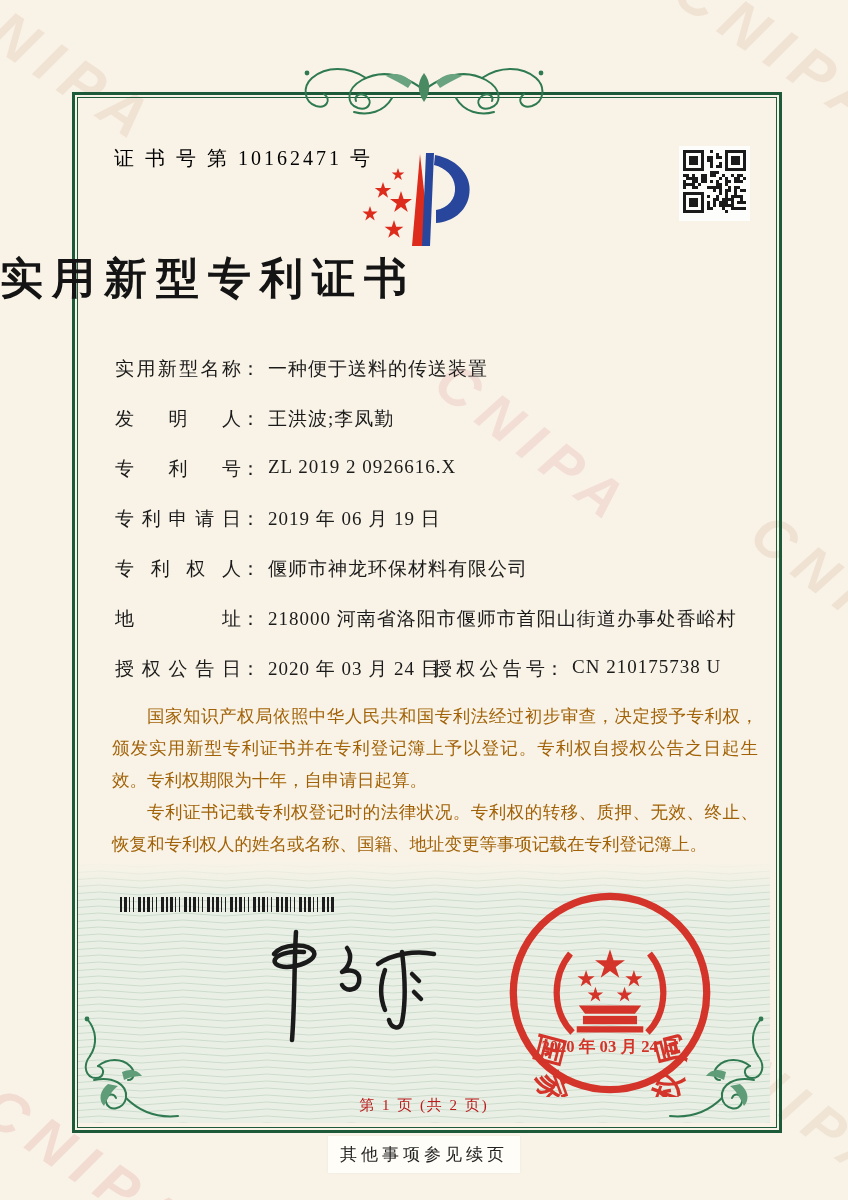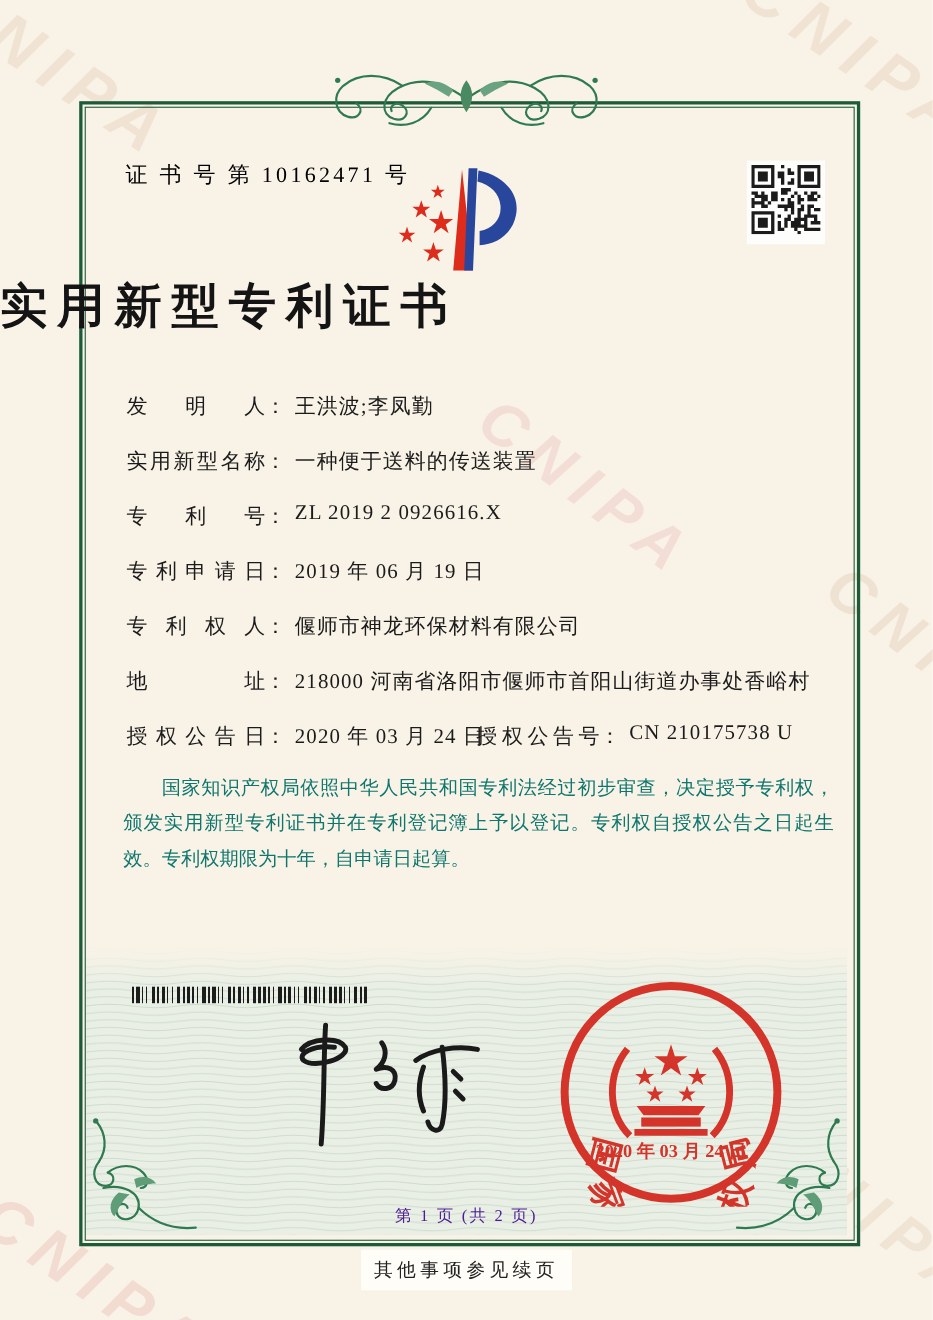--- a/index.html
+++ b/index.html
@@ -40,33 +40,33 @@
   }
   
   .fields{position:absolute;left:115px;top:356px;width:650px;z-index:2;}
   .field-row{position:relative;height:24px;margin-bottom:26px;font-size:19px;white-space:nowrap;}
   .flabel{display:inline-block;width:126px;text-align:justify;text-align-last:justify;vertical-align:top;}
   .fcolon{display:inline-block;vertical-align:top;}
   .fvalue{display:inline-block;padding-left:8px;letter-spacing:1px;vertical-align:top;}
   .pair2{position:absolute;left:318px;top:0;}
   .pair2 .flabel{width:112px;}
   
-  .law{position:absolute;left:112px;top:700px;width:646px;z-index:2;font-size:17.5px;line-height:32px;text-align:justify;color:#0f766e;}
+  .law{position:absolute;left:112px;top:700px;width:646px;z-index:2;font-size:17.5px;line-height:32px;text-align:justify;color:#a16207;}
   .law p{margin:0;text-indent:2em;}
   
   .barcode{
     position:absolute;left:120px;top:897px;width:216px;height:15px;z-index:2;
     background-image:
       repeating-linear-gradient(90deg,#1c1c1c 0 2px,rgba(0,0,0,0) 2px 4px,#1c1c1c 4px 7px,rgba(0,0,0,0) 7px 9px,#1c1c1c 9px 10px,rgba(0,0,0,0) 10px 13px,#1c1c1c 13px 14px,rgba(0,0,0,0) 14px 18px,#1c1c1c 18px 21px,rgba(0,0,0,0) 21px 23px);
   }
   .officer{position:absolute;left:120px;top:964px;z-index:2;font-size:20px;letter-spacing:4px;}
   .officer .name{margin-top:15px;}
   .signature{position:absolute;left:252px;top:918px;z-index:3;}
   .seal{position:absolute;left:506px;top:889px;z-index:3;opacity:.95;}
-  .page-num{position:absolute;left:0;top:1096px;width:100%;z-index:2;text-align:center;font-size:15px;letter-spacing:2px;color:#4c1d95;}
+  .page-num{position:absolute;left:0;top:1096px;width:100%;z-index:2;text-align:center;font-size:15px;letter-spacing:2px;color:#b91c1c;}
   .continuation{
     position:absolute;left:50%;top:1136px;transform:translateX(-50%);z-index:2;
     background:#fffdf7;padding:7px 12px;font-size:17px;letter-spacing:4px;color:#222;
     box-shadow:0 0 2px rgba(0,0,0,0.06);
   }
 </style>
 </head>
 <body>
 
 <div class="page">
@@ -151,24 +151,24 @@
   <div class="qr-box">
     <svg id="qr-code" width="63" height="63" viewBox="0 0 63 63">
         <path d="M27,0h3v3h-3zM33,3h3v3h-3zM24,6h3v3h-3zM27,6h3v3h-3zM33,6h3v3h-3zM36,6h3v3h-3zM24,9h3v3h-3zM27,9h3v3h-3zM27,12h3v3h-3zM36,12h3v3h-3zM27,15h3v3h-3zM33,15h3v3h-3zM36,15h3v3h-3zM27,21h3v3h-3zM30,21h3v3h-3zM33,21h3v3h-3zM0,24h3v3h-3zM3,24h3v3h-3zM9,24h3v3h-3zM18,24h3v3h-3zM21,24h3v3h-3zM27,24h3v3h-3zM30,24h3v3h-3zM39,24h3v3h-3zM48,24h3v3h-3zM54,24h3v3h-3zM57,24h3v3h-3zM3,27h3v3h-3zM6,27h3v3h-3zM9,27h3v3h-3zM12,27h3v3h-3zM18,27h3v3h-3zM21,27h3v3h-3zM36,27h3v3h-3zM42,27h3v3h-3zM51,27h3v3h-3zM54,27h3v3h-3zM60,27h3v3h-3zM0,30h3v3h-3zM9,30h3v3h-3zM12,30h3v3h-3zM18,30h3v3h-3zM21,30h3v3h-3zM27,30h3v3h-3zM33,30h3v3h-3zM42,30h3v3h-3zM45,30h3v3h-3zM51,30h3v3h-3zM54,30h3v3h-3zM57,30h3v3h-3zM0,33h3v3h-3zM3,33h3v3h-3zM6,33h3v3h-3zM9,33h3v3h-3zM15,33h3v3h-3zM33,33h3v3h-3zM36,33h3v3h-3zM42,33h3v3h-3zM0,36h3v3h-3zM9,36h3v3h-3zM12,36h3v3h-3zM24,36h3v3h-3zM27,36h3v3h-3zM30,36h3v3h-3zM33,36h3v3h-3zM36,36h3v3h-3zM45,36h3v3h-3zM51,36h3v3h-3zM54,36h3v3h-3zM30,39h3v3h-3zM36,39h3v3h-3zM42,39h3v3h-3zM45,39h3v3h-3zM51,39h3v3h-3zM57,39h3v3h-3zM60,39h3v3h-3zM36,42h3v3h-3zM42,42h3v3h-3zM51,42h3v3h-3zM24,45h3v3h-3zM33,45h3v3h-3zM42,45h3v3h-3zM48,45h3v3h-3zM51,45h3v3h-3zM54,45h3v3h-3zM57,45h3v3h-3zM30,48h3v3h-3zM33,48h3v3h-3zM39,48h3v3h-3zM42,48h3v3h-3zM45,48h3v3h-3zM48,48h3v3h-3zM57,48h3v3h-3zM24,51h3v3h-3zM30,51h3v3h-3zM36,51h3v3h-3zM39,51h3v3h-3zM42,51h3v3h-3zM48,51h3v3h-3zM54,51h3v3h-3zM57,51h3v3h-3zM60,51h3v3h-3zM24,54h3v3h-3zM30,54h3v3h-3zM36,54h3v3h-3zM39,54h3v3h-3zM42,54h3v3h-3zM45,54h3v3h-3zM48,54h3v3h-3zM24,57h3v3h-3zM27,57h3v3h-3zM39,57h3v3h-3zM48,57h3v3h-3zM51,57h3v3h-3zM54,57h3v3h-3zM57,57h3v3h-3zM60,57h3v3h-3zM42,60h3v3h-3zM0,0h21v21h-21z M3,3h15v15h-15z M6,6h9v9h-9zM42,0h21v21h-21z M45,3h15v15h-15z M48,6h9v9h-9zM0,42h21v21h-21z M3,45h15v15h-15z M6,48h9v9h-9z" fill="#1b1b1b" fill-rule="evenodd"></path>
       </svg>
   </div>
 
   <div class="title">实用新型专利证书</div>
 
   <div class="fields">
     <div class="field-row">
+      <span class="flabel">实用新型名称</span><span class="fcolon">：</span><span class="fvalue">一种便于送料的传送装置</span>
+    </div>
+    <div class="field-row">
       <span class="flabel">发明人</span><span class="fcolon">：</span><span class="fvalue">王洪波;李凤勤</span>
-    </div>
-    <div class="field-row">
-      <span class="flabel">实用新型名称</span><span class="fcolon">：</span><span class="fvalue">一种便于送料的传送装置</span>
     </div>
     <div class="field-row">
       <span class="flabel">专利号</span><span class="fcolon">：</span><span class="fvalue">ZL 2019 2 0926616.X</span>
     </div>
     <div class="field-row">
       <span class="flabel">专利申请日</span><span class="fcolon">：</span><span class="fvalue">2019 年 06 月 19 日</span>
     </div>
     <div class="field-row">
       <span class="flabel">专利权人</span><span class="fcolon">：</span><span class="fvalue">偃师市神龙环保材料有限公司</span>
     </div>
@@ -178,20 +178,21 @@
     <div class="field-row">
       <span class="flabel">授权公告日</span><span class="fcolon">：</span><span class="fvalue">2020 年 03 月 24 日</span>
       <span class="pair2">
         <span class="flabel">授权公告号</span><span class="fcolon">：</span><span class="fvalue">CN 210175738 U</span>
       </span>
     </div>
   </div>
 
   <div class="law">
     <p>国家知识产权局依照中华人民共和国专利法经过初步审查，决定授予专利权，颁发实用新型专利证书并在专利登记簿上予以登记。专利权自授权公告之日起生效。专利权期限为十年，自申请日起算。</p>
+    <p>专利证书记载专利权登记时的法律状况。专利权的转移、质押、无效、终止、恢复和专利权人的姓名或名称、国籍、地址变更等事项记载在专利登记簿上。</p>
   </div>
 
   <div class="barcode"></div>
 
 
   <svg class="signature" width="195" height="130" viewBox="0 0 195 130">
     <g stroke="#1a1a1a" stroke-width="4.5" fill="none" stroke-linecap="round" stroke-linejoin="round">
       <path d="M44,14 C 42,45 43,85 40,122"></path>
       <path d="M22,36 C 30,26 56,24 62,34 C 66,44 34,54 24,46 C 18,40 32,32 52,34"></path>
       <path d="M95,30 C 101,38 98,48 90,54 C 100,50 109,54 107,64 C 105,73 94,74 90,67"></path>

